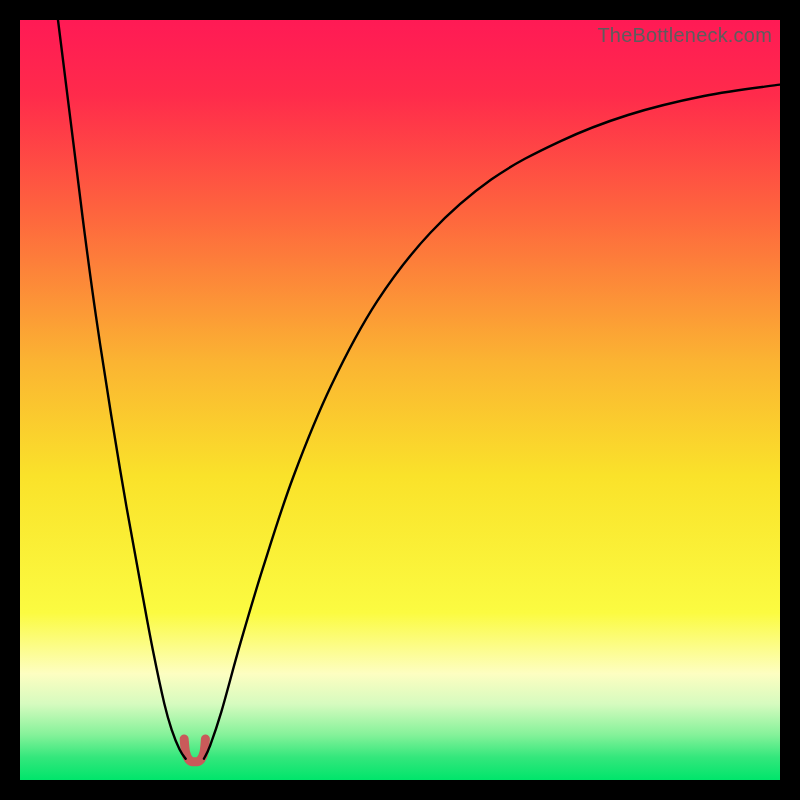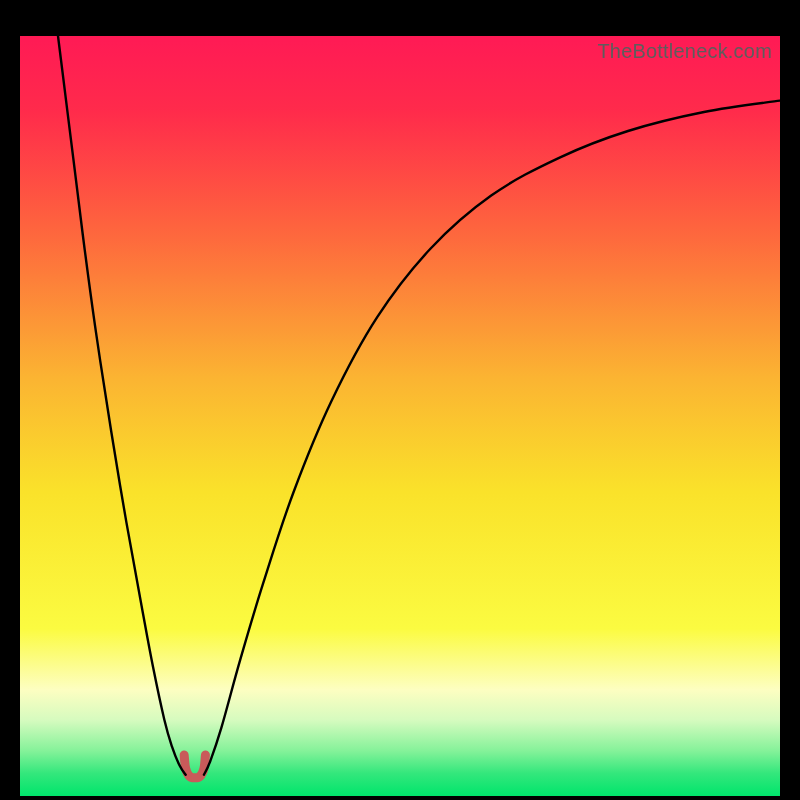--- a/index.html
+++ b/index.html
@@ -11,21 +11,20 @@
     background: #000;
     font-family: Arial, Helvetica, sans-serif;
   }
   .frame {
     position: absolute;
     left: 20px;
     top: 20px;
     width: 760px;
     height: 760px;
     background: #e5e5e5;
-    margin-top: 16px;
   }
   .plot-area {
     position: absolute;
     left: 0;
     top: 0;
     width: 760px;
     height: 760px;
   }
   .watermark {
     position: absolute;

